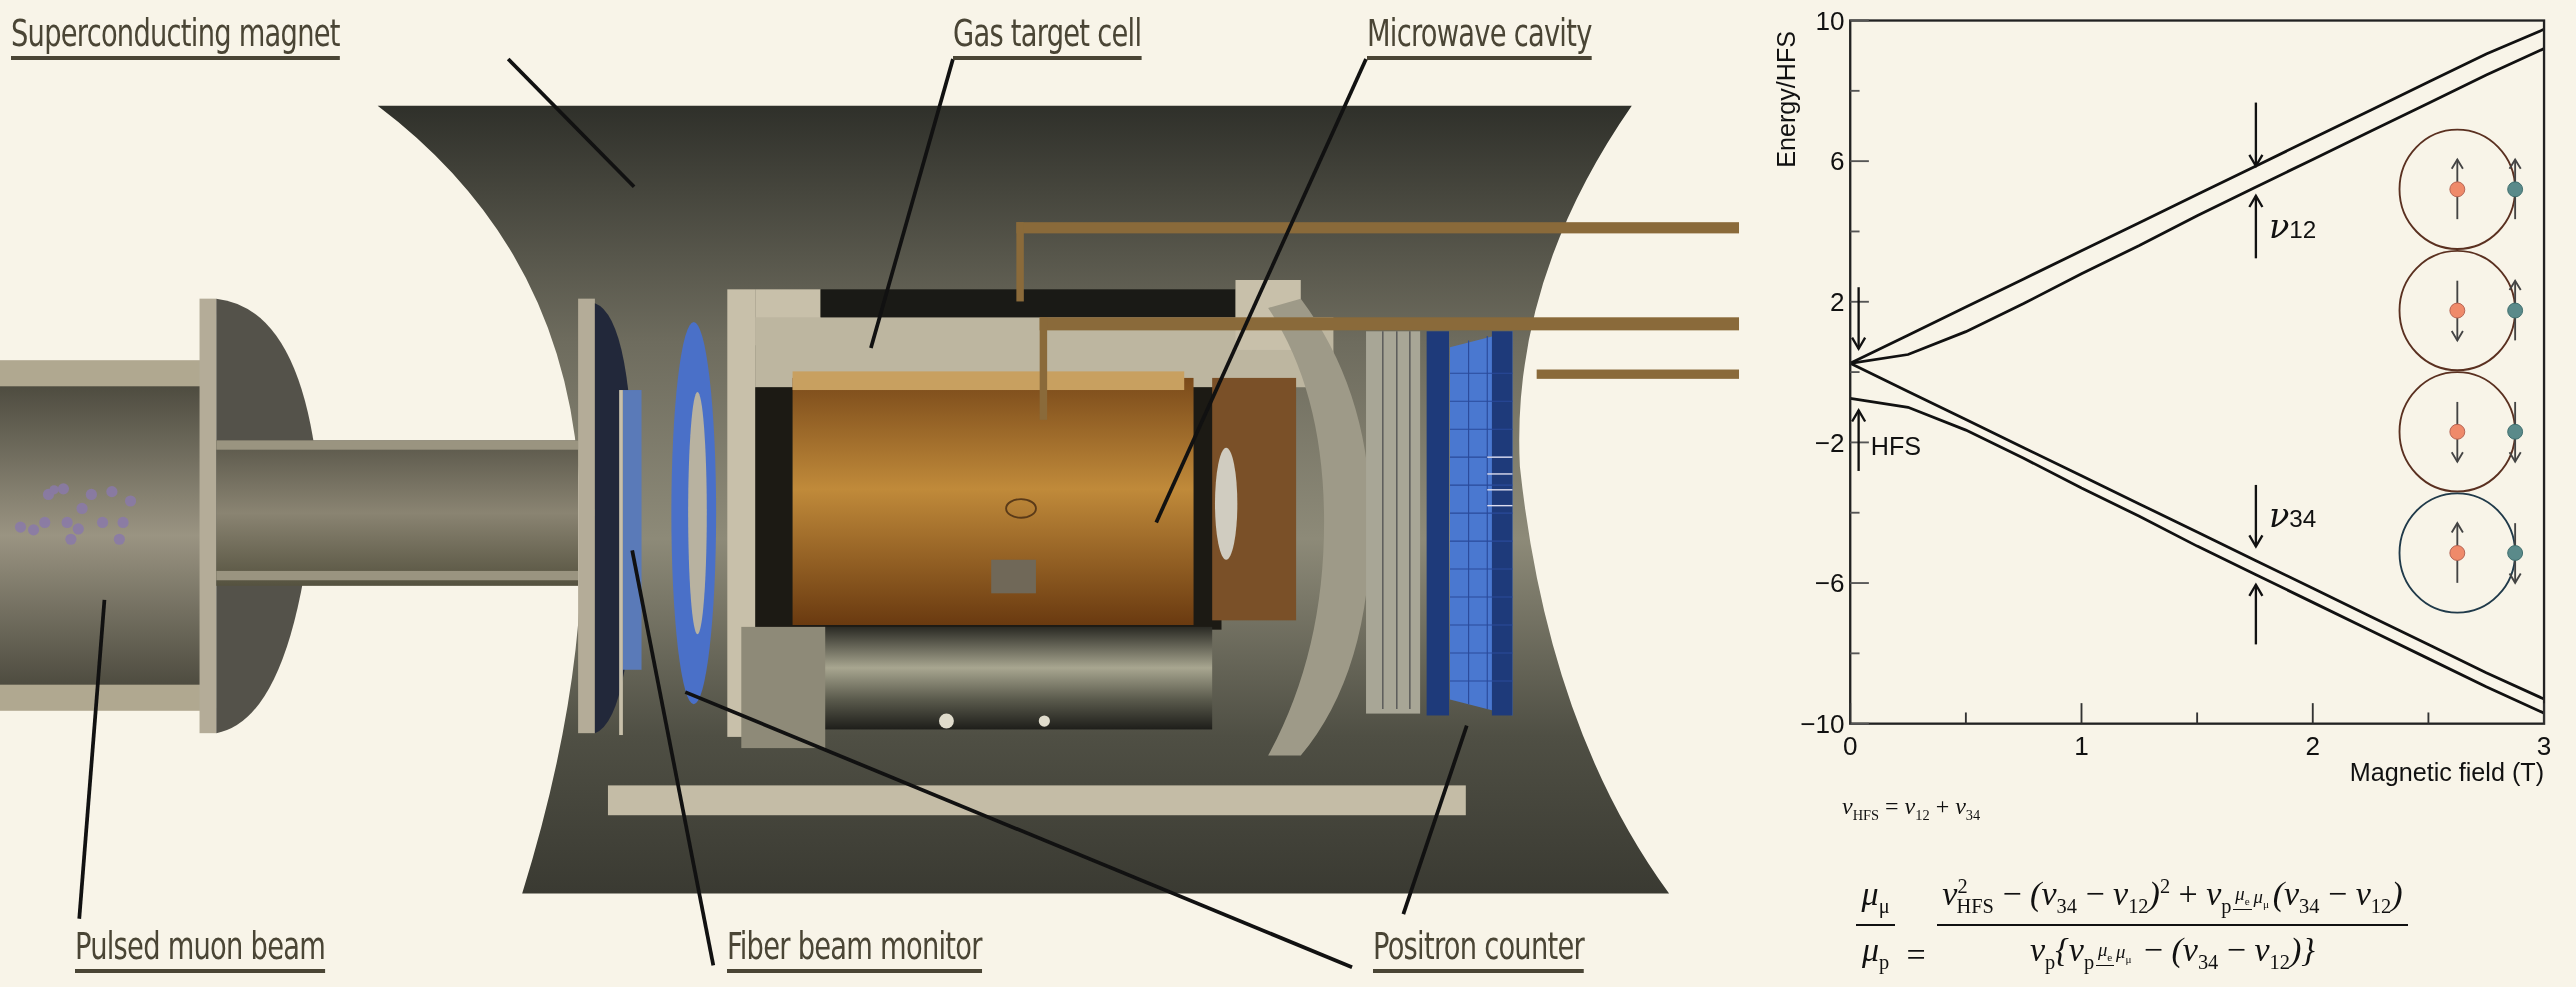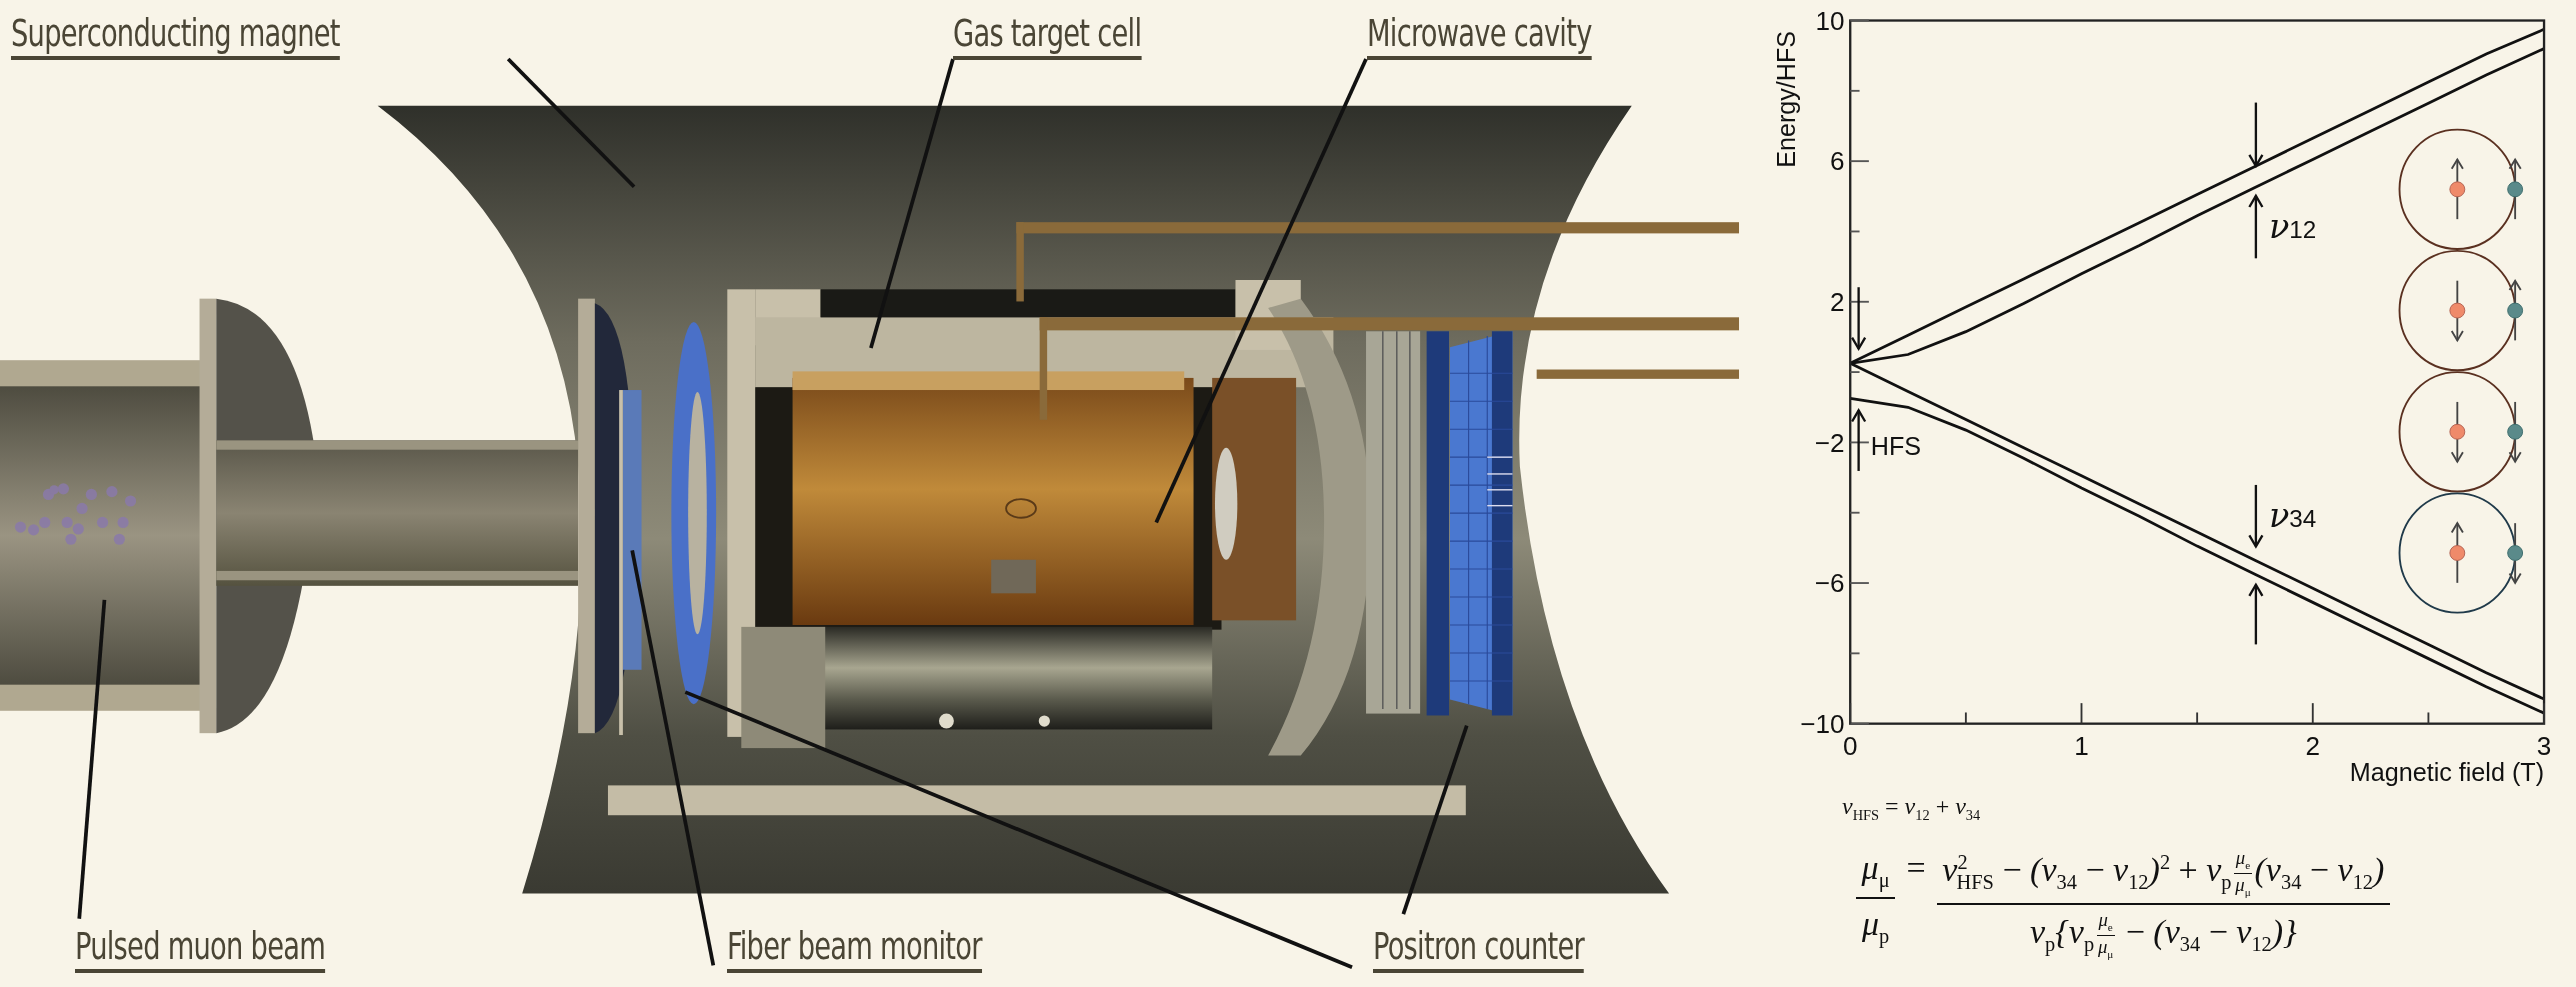--- a/index.html
+++ b/index.html
@@ -6,21 +6,21 @@
   body{width:2576px;height:988px;background:#f8f4e8;position:relative;overflow:hidden;font-family:"DejaVu Sans",sans-serif;}
   .label{position:absolute;color:#4a4535;font-family:"DejaVu Sans",sans-serif;font-size:37px;font-stretch:condensed;letter-spacing:-0.9px;white-space:nowrap;border-bottom:4.7px solid #4a4535;padding-bottom:1.9px;line-height:41px;}
   .label.narrow{transform:scaleX(0.82);transform-origin:left center;}
   #apparatus{position:absolute;left:0;top:0;width:1753px;height:988px;}
   #chart{position:absolute;left:1753px;top:0;width:823px;height:802px;}
   .formula{position:absolute;font-family:"Liberation Serif","DejaVu Serif",serif;color:#111;font-style:italic;}
   .formula sub, .formula sup{font-style:normal;font-size:60%;}
   .frac{display:inline-flex;flex-direction:column;align-items:center;vertical-align:middle;}
   .frac .num{border-bottom:2.8px solid #111;padding:0 5.6px 5.6px 5.6px;}
   .frac .den{padding:5.6px 5.6px 0 5.6px;}
-  .small-frac{display:inline-flex;flex-direction:column;align-items:center;vertical-align:middle;font-size:55%;line-height:1;margin:0 1.9px;}
+  .small-frac{display:inline-flex;flex-direction:row;align-items:center;vertical-align:middle;font-size:55%;line-height:1;margin:0 1.9px;}
   .small-frac .n{border-bottom:1.4px solid #111;padding:0 1.9px 1.9px;}
   .small-frac .d{padding:1.9px 1.9px 0;}
   .up{font-style:normal;}
 </style>
 </head>
 <body>
 
 <svg id="apparatus" viewBox="0 0 1880 1059" xmlns="http://www.w3.org/2000/svg">
   <defs>
     <linearGradient id="magGrad" x1="0" y1="0" x2="0" y2="1">
@@ -277,21 +277,21 @@
         <polyline points="2691,615 2697,625 2703,615" fill="none" stroke="#444" stroke-width="2"></polyline>
         <circle cx="2635" cy="593" r="8" fill="#ef8a6a" stroke="#b06050" stroke-width="1"></circle>
         <circle cx="2697" cy="593" r="8" fill="#5a8a8a" stroke="#3a6a6a" stroke-width="1"></circle>
       </g>
     </g>
 </svg>
 
 <div class="formula" style="left:1842px;top:793px;font-size:24px;">
   ν<sub>HFS</sub> <span class="up">=</span> ν<sub>12</sub> <span class="up">+</span> ν<sub>34</sub>
 </div>
-<div class="formula" style="left:1856px;top:849px;font-size:34px;display:flex;align-items:flex-start;">
+<div class="formula" style="left:1856px;top:875px;font-size:34px;display:flex;align-items:flex-end;">
   <span class="frac">
       <span class="num">μ<sub>μ</sub></span>
       <span class="den">μ<sub>p</sub></span>
     </span>
   <span class="up" style="margin:0 11.2px;">=</span>
   <span class="frac">
     <span class="num">ν<sup>2</sup><sub style="margin-left:-11.2px;">HFS</sub> <span class="up">−</span> (ν<sub>34</sub> <span class="up">−</span> ν<sub>12</sub>)<sup>2</sup> <span class="up">+</span> ν<sub>p</sub><span class="small-frac">
           <span class="n">μ<sub>e</sub></span>
           <span class="d">μ<sub>μ</sub></span>
         </span>(ν<sub>34</sub> <span class="up">−</span> ν<sub>12</sub>)</span>

